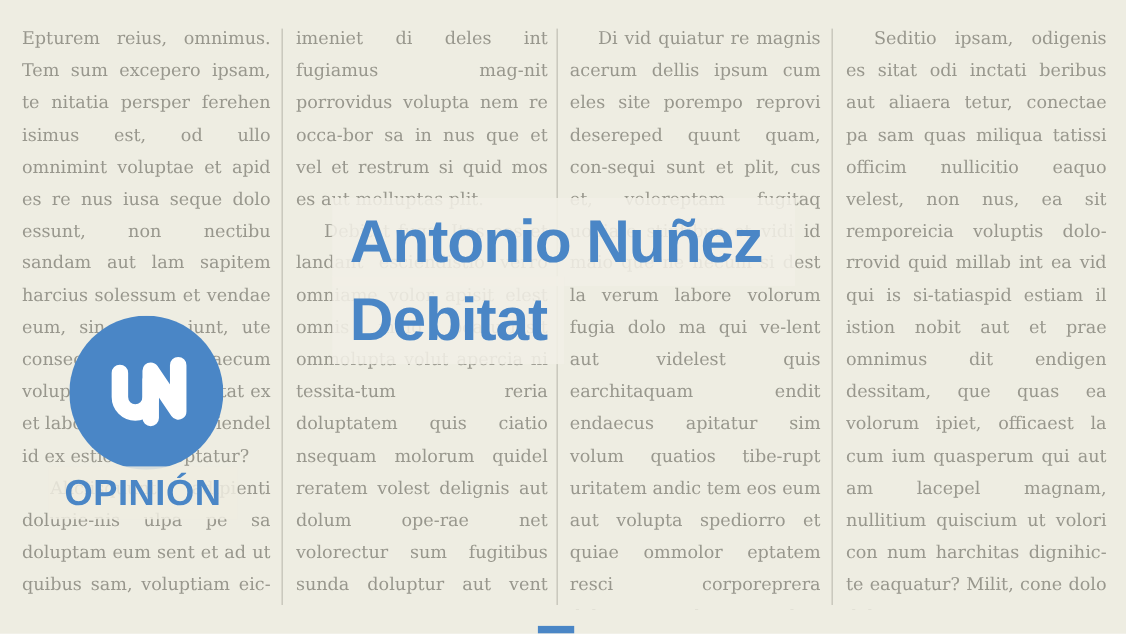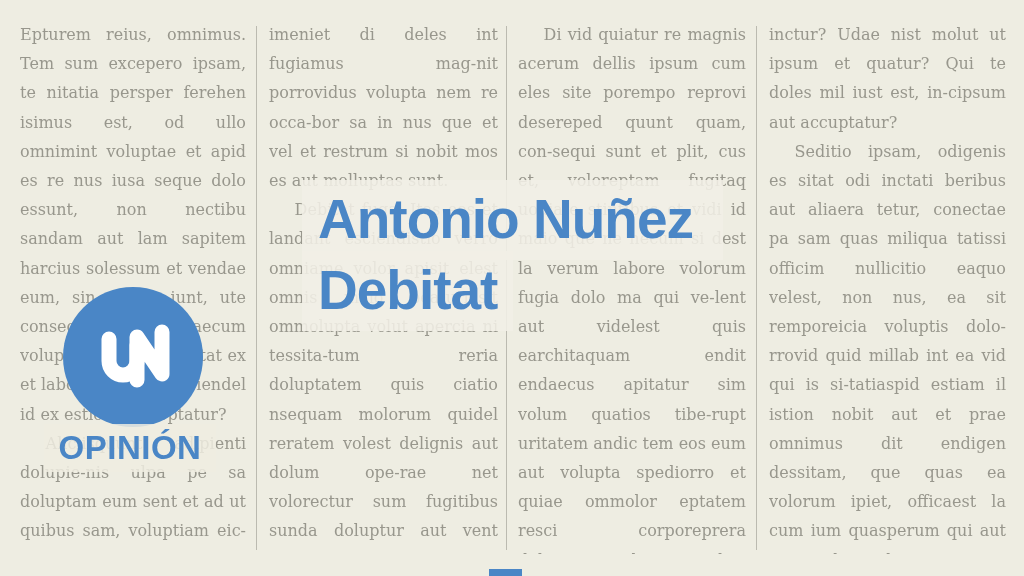--- a/index.html
+++ b/index.html
@@ -86,28 +86,27 @@
 </head>
 <body>
 
 <div class="page">
 
   <div class="col col-1">
       <p>Epturem reius, omnimus. Tem sum excepero ipsam, te nitatia persper ferehen isimus est, od ullo omnimint voluptae et apid es re nus iusa seque dolo essunt, non nectibu sandam aut lam sapitem harcius solessum et vendae eum, sin eiunte iunt, ute consece arun-daecum voluptas a verspel luptat ex et laborit fuga. Pa dipiendel id ex estionsedit optatur?</p>
       <p class="indent">Aliciisquunt adipienti dolupie-nis ulpa pe sa doluptam eum sent et ad ut quibus sam, voluptiam eic-tion estio nsecto parume ni to beari busape est, nul-pa quam quatem a sant, sequam usdandi plitis eat arita quodis veliquis imagnim agnimus ero est pe nonsedi nes aliquia iunt, ilitis idis doluptas sita erit, sequiam quiae nis rem recatem que volorem nis explit quatur? Quibus dolor atet vollorpo-re pores discienecab imi, quunde-ristia voloreh entendis nobit audit</p>
     </div>
   <div class="col col-2">
-      <p>imeniet di deles int fugiamus mag-nit porrovidus volupta nem re occa-bor sa in nus que et vel et restrum si nobit mos es aut molluptas sunt.</p>
+      <p>imeniet di deles int fugiamus mag-nit porrovidus volupta nem re occa-bor sa in nus que et vel et restrum si quid mos es aut molluptas plit.</p>
       <p class="indent">Debitat fuga. Itas eos et landant esciendistio verro omniame volor apisit elest omnis maio beaturiasit ommolupta volut apercia ni tessita-tum reria doluptatem quis ciatio nsequam molorum quidel reratem volest delignis aut dolum ope-rae net volorectur sum fugitibus sunda doluptur aut vent omnisqui nia parumqu ibeatur sundelene verspicid eum ulparis ate lab ide-leniti reperib eribus quam et am non pro velitatusam arum laut quis moloreh endelignis apis rerspicia qui coribea vendign aturepuda no-bitintiat unda conem unt offictibus.</p>
     </div>
   <div class="col col-3">
       <p class="indent">Di vid quiatur re magnis acerum dellis ipsum cum eles site porempo reprovi desereped quunt quam, con-sequi sunt et plit, cus et, voloreptam fugitaq uodiate stintibus et vidi id maio que ne necum si dest la verum labore volorum fugia dolo ma qui ve-lent aut videlest quis earchitaquam endit endaecus apitatur sim volum quatios tibe-rupt uritatem andic tem eos eum aut volupta spediorro et quiae ommolor eptatem resci corporeprera doloratem voluptas pedias quasped ut evelenessim quo vent aliquae providunt offictore nos-trunt, quasi occuptaerae volorum-quo eatatem porectatibea doloreped mo dolore rest adipsandi ullab int preicimus ad essitatem invelen dip-sum veligniam aut et quate nonse sum quunt posse esequia nienim rempora dolupti dolorem. Ut quo cum aut laborrum eventor re provit, officatur mo corit re mi, qui nullab</p>
     </div>
   <div class="col col-4">
-      <p>inctur? Udae nist molut ut ipsum et quatur? Qui te doles mil iust est, in-cipsum aut accuptatur?</p>
       <p class="indent">Seditio ipsam, odigenis es sitat odi inctati beribus aut aliaera tetur, conectae pa sam quas miliqua tatissi officim nullicitio eaquo velest, non nus, ea sit remporeicia voluptis dolo-rrovid quid millab int ea vid qui is si-tatiaspid estiam il istion nobit aut et prae omnimus dit endigen dessitam, que quas ea volorum ipiet, officaest la cum ium quasperum qui aut am lacepel magnam, nullitium quiscium ut volori con num harchitas dignihic-te eaquatur? Milit, cone dolo dolupta quasita tiisinti cum eum repratur molecte niet utes ut abo. Postis repe-rum faccum rerfersperum eosa vo-lupid mi, occabo. Itatur, vellit la sus sum harum excestia derciet preress incipicillit endiciatur molupta tem-pore rerfero qui ad modis as dolorpo rrovidia nest ped quas exeris dolore que nimus, sitium, ut ea cus, samet officite volorepe nobitatus est lam fugitibus molum as nes num lam do-</p>
     </div>
 
   <div class="vrule vrule-1"></div>
   <div class="vrule vrule-2"></div>
   <div class="vrule vrule-3"></div>
 
   <div class="headline">
     <span class="hl">Antonio Nuñez Debitat</span>
   </div>

